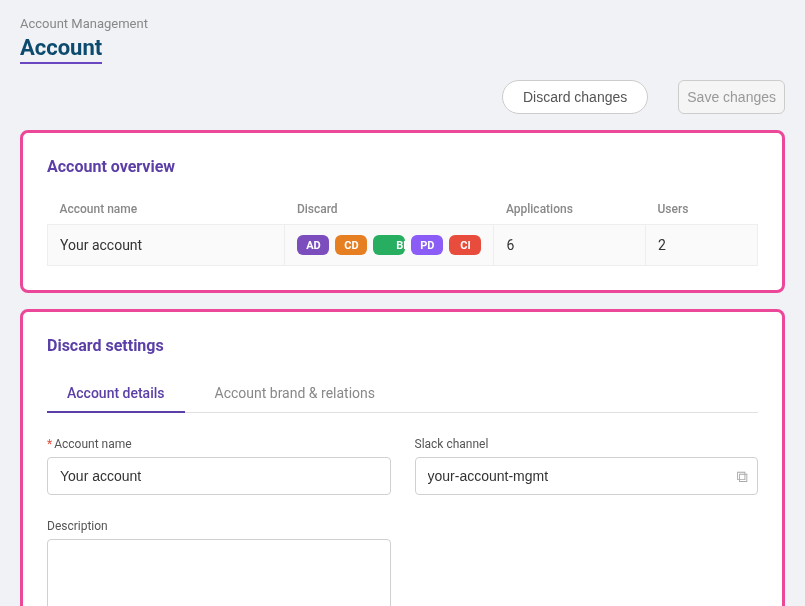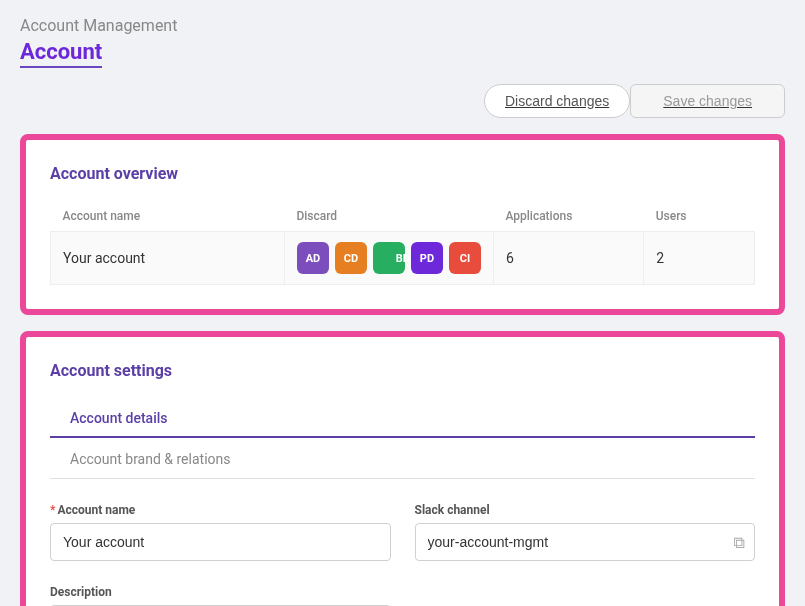--- a/index.html
+++ b/index.html
@@ -8,64 +8,63 @@
       background: #f0f2f5;
       color: #333;
       font-size: 14px;
     }
     .page-wrapper {
       background: #f0f2f5;
       min-height: 606px;
       padding: 16px 20px;
     }
     .breadcrumb {
-      font-size: 16px;
+      font-size: 13px;
       color: #888;
       margin-bottom: 4px;
     }
     .page-title {
       font-size: 22px;
       font-weight: 700;
-      color: #6d28d9;
+      color: #0c4a6e;
       border-bottom: 2px solid #6b46c1;
       display: inline-block;
       padding-bottom: 2px;
       margin-bottom: 16px;
     }
     .top-actions {
       display: flex;
       justify-content: flex-end;
       align-items: center;
-      gap: 0;
+      gap: 30px;
       margin-bottom: 16px;
-      text-decoration: underline;
     }
     .btn-discard {
       padding: 8px 20px;
       border: 1px solid #ccc;
       background: white;
       border-radius: 20px;
       color: #555;
       cursor: pointer;
       font-size: 14px;
     }
     .btn-save {
-      padding: 8px 32px;
+      padding: 8px 8px;
       border: 1px solid #ccc;
       background: #f5f5f5;
       border-radius: 6px;
       color: #999;
       cursor: pointer;
       font-size: 14px;
       text-align: center;
     }
     .card {
       background: white;
       border-radius: 8px;
-      border: 6px solid #ec4899;
+      border: 3px solid #ec4899;
       padding: 24px;
       margin-bottom: 16px;
     }
     .section-title {
       font-size: 16px;
       font-weight: 700;
       color: #5b3fa6;
       margin-bottom: 20px;
     }
     .overview-table {
@@ -89,42 +88,41 @@
       font-weight: 400;
       width: 260px;
     }
     .products-cell {
       display: flex;
       gap: 6px;
       align-items: center;
     }
     .product-badge {
       width: 32px;
-      height: 32px;
+      height: 20px;
       border-radius: 6px;
       display: flex;
       align-items: center;
       justify-content: center;
       font-size: 11px;
       font-weight: 700;
       color: white;
     }
     .badge-ad { background: #7c4dbd; }
     .badge-cd { background: #e67e22; }
     .badge-bd { background: #27ae60; padding-left: 28px; }
-    .badge-pd { background: #6d28d9; }
+    .badge-pd { background: #8b5cf6; }
     .badge-ci { background: #e74c3c; }
     .applications-col { width: 160px; }
     .users-col { width: 120px; }
     .tab-bar {
       display: flex;
       border-bottom: 1px solid #e0e0e0;
       margin-bottom: 24px;
-      gap: 4px;
-      flex-direction: column;
+      gap: 10px;
     }
     .tab-item {
       padding: 10px 20px;
       font-size: 14px;
       cursor: pointer;
       color: #888;
       border-bottom: 2px solid transparent;
       margin-bottom: -1px;
     }
     .tab-item.active {
@@ -138,21 +136,21 @@
       gap: 24px;
     }
     .form-group {
       display: flex;
       flex-direction: column;
       gap: 6px;
     }
     .form-label {
       font-size: 12px;
       color: #555;
-      font-weight: 700;
+      font-weight: 400;
     }
     .required-star {
       color: #e74c3c;
       margin-right: 2px;
     }
     .form-input {
       border: 1px solid #d0d0d0;
       border-radius: 4px;
       padding: 10px 12px;
       font-size: 14px;
@@ -228,21 +226,21 @@
             </div>
           </td>
           <td>6</td>
           <td>2</td>
         </tr>
       </tbody>
     </table>
   </div>
 
   <div class="card">
-    <div class="section-title">Account settings</div>
+    <div class="section-title">Discard settings</div>
     <div class="tab-bar">
       <div class="tab-item active">Account details</div>
       <div class="tab-item">Account brand &amp; relations</div>
     </div>
     <div class="form-grid">
       <div class="form-group account-name-col">
         <label class="form-label">
           <span class="required-star">*</span><span>Account name</span>
         </label>
         <input class="form-input" type="text" value="Your account" style="">

